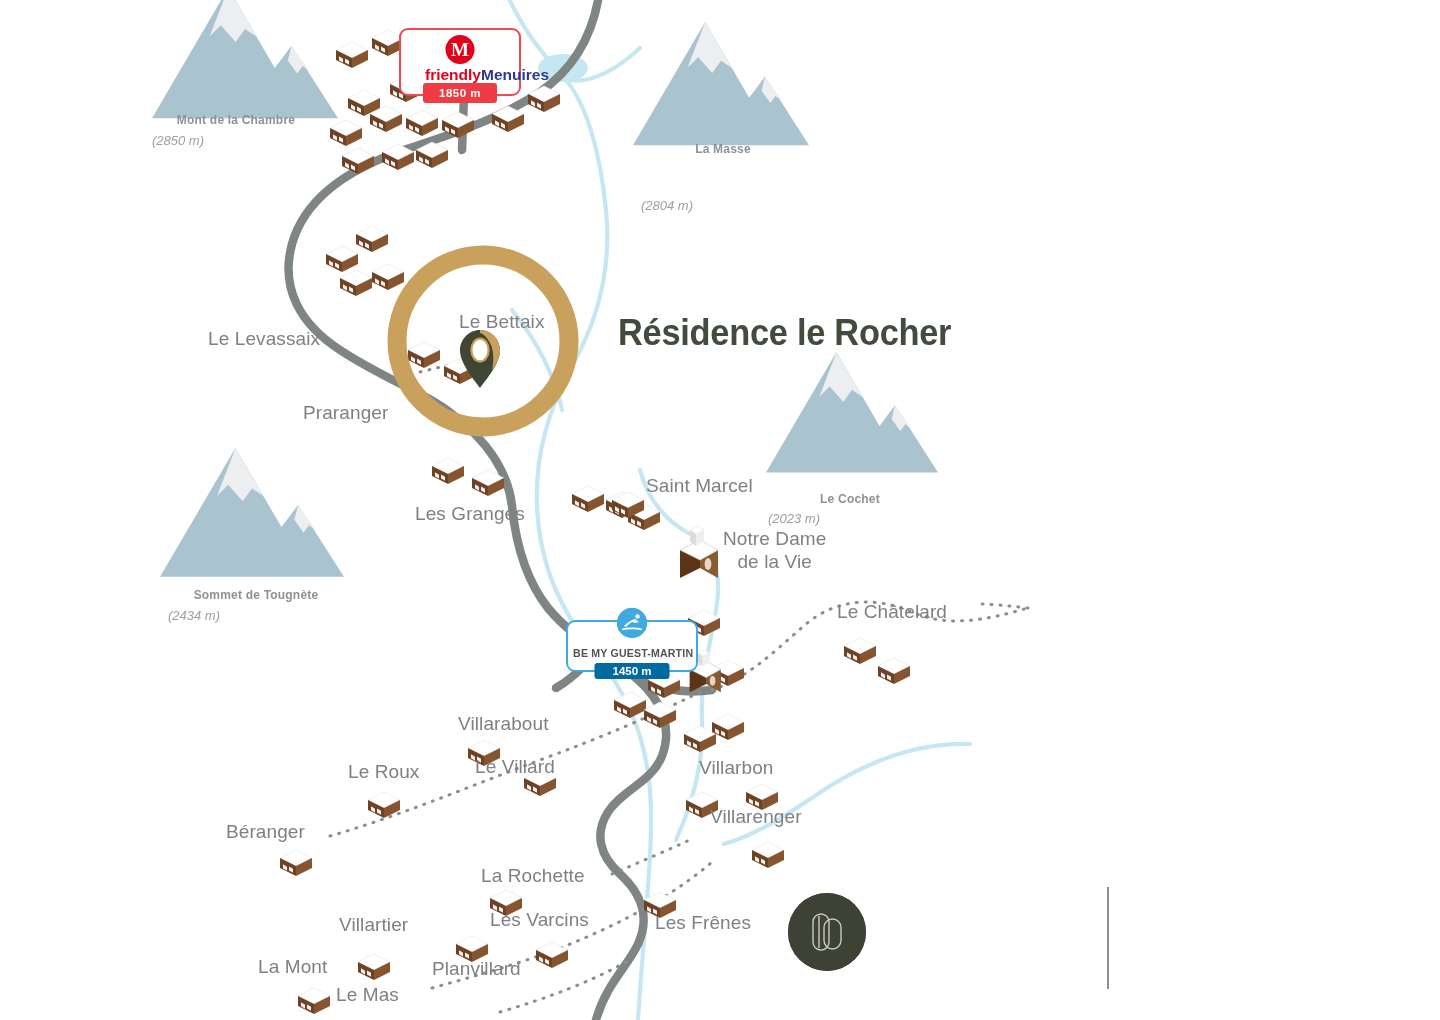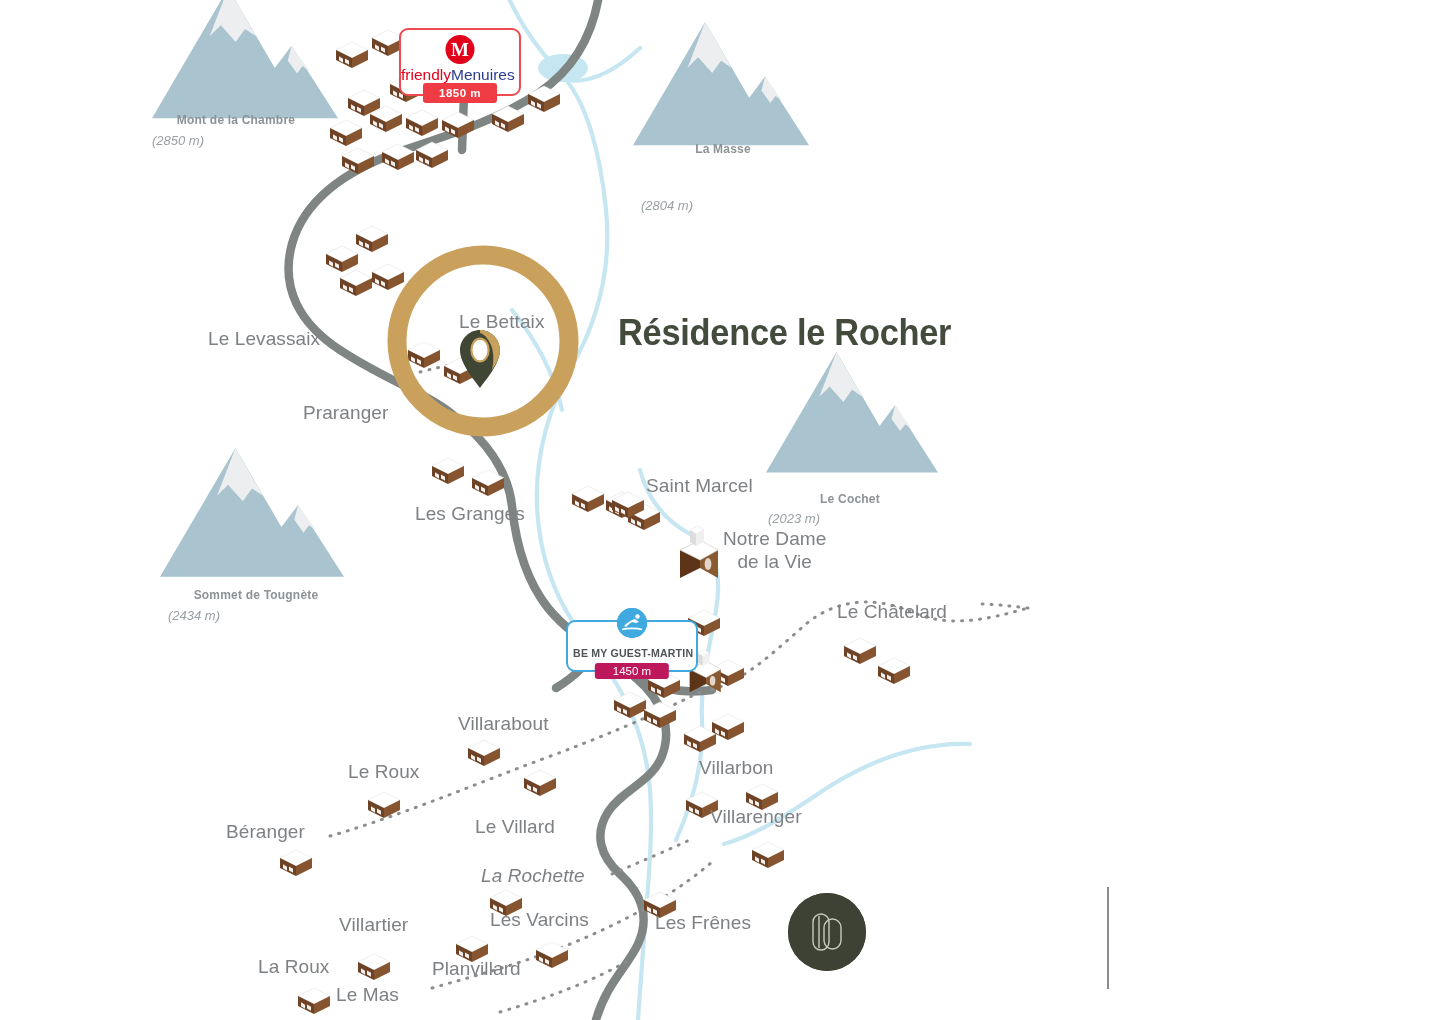--- a/index.html
+++ b/index.html
@@ -76,22 +76,23 @@
     width: 29px; height: 29px; border-radius: 50%;
     background: #e2001a;
     color: #ffffff;
     font-size: 19px; font-weight: bold;
     line-height: 29px; text-align: center;
     font-family: "Liberation Serif", serif;
   }
   #sign-menuires .m-word {
     position: absolute; left: 0; right: 0; top: 36px;
     font-size: 15.5px;
-    font-weight: normal;
-    white-space: nowrap;
+    font-weight: bold;
+    white-space: nowrap;
+    padding-left: 24px;
   }
   #sign-menuires .m-word .w1 { color: #e2001a; }
   #sign-menuires .m-word .w2 { color: #2b3a8f; }
   #sign-menuires .m-alt {
     position: absolute; left: 50%; bottom: -9px;
     transform: translateX(-50%);
     background: #ef3b43;
     color: #ffffff;
     font-size: 11.5px; font-weight: bold;
     padding: 4px 16px;
@@ -121,23 +122,23 @@
     text-align: center;
     font-size: 11.5px; font-weight: bold;
     color: #4e5356;
     letter-spacing: .2px;
     white-space: nowrap;
     transform: scaleX(0.92);
   }
   #sign-stmartin .g-alt {
     position: absolute; left: 50%; bottom: -9px;
     transform: translateX(-50%);
-    background: #be185d;
+    background: #0369a1;
     color: #ffffff;
-    font-size: 11.5px; font-weight: normal;
+    font-size: 11.5px; font-weight: bold;
     padding: 2px 18px;
     border-radius: 3px;
     white-space: nowrap;
   }
 
   
   #logo-collection {
     position: absolute;
     left: 788px; top: 893px;
     display: flex; align-items: center; gap: 18px;
@@ -367,29 +368,29 @@
   <div class="place-label" style="left:303px; top:402px;">Praranger</div>
   <div class="place-label" style="left:415px; top:503px;">Les Granges</div>
   <div class="place-label" style="left:646px; top:475px;">Saint Marcel</div>
   <div class="place-label two-line" style="left:723px; top:528px;">
     <div>Notre Dame</div>
     <div>de la Vie</div>
   </div>
   <div class="place-label" style="left:821px; top:601px;margin-left:16px;">Le Châtelard</div>
   <div class="place-label" style="left:458px; top:713px;">Villarabout</div>
   <div class="place-label" style="left:348px; top:761px;">Le Roux</div>
-  <div class="place-label" style="left:475px; top:816px;">Le Villard</div>
+  <div class="place-label" style="left:475px; top:756px;">Le Villard</div>
   <div class="place-label" style="left:699px; top:757px;">Villarbon</div>
   <div class="place-label" style="left:710px; top:806px;">Villarenger</div>
   <div class="place-label" style="left:226px; top:821px;">Béranger</div>
-  <div class="place-label" style="left:481px; top:865px;font-style:italic;">La Rochette</div>
+  <div class="place-label" style="left:481px; top:865px;">La Rochette</div>
   <div class="place-label" style="left:490px; top:909px;">Les Varcins</div>
   <div class="place-label" style="left:339px; top:914px;">Villartier</div>
   <div class="place-label" style="left:655px; top:912px;">Les Frênes</div>
-  <div class="place-label" style="left:258px; top:956px;">La Roux</div>
+  <div class="place-label" style="left:258px; top:956px;">La Mont</div>
   <div class="place-label" style="left:432px; top:958px;">Planvillard</div>
   <div class="place-label" style="left:336px; top:984px;">Le Mas</div>
 
   <div id="sign-menuires">
     <div class="m-badge">M</div>
     <div class="m-word">
       <span class="w1">friendly</span><span class="w2">Menuires</span>
     </div>
     <div class="m-alt">1850 m</div>
   </div>

